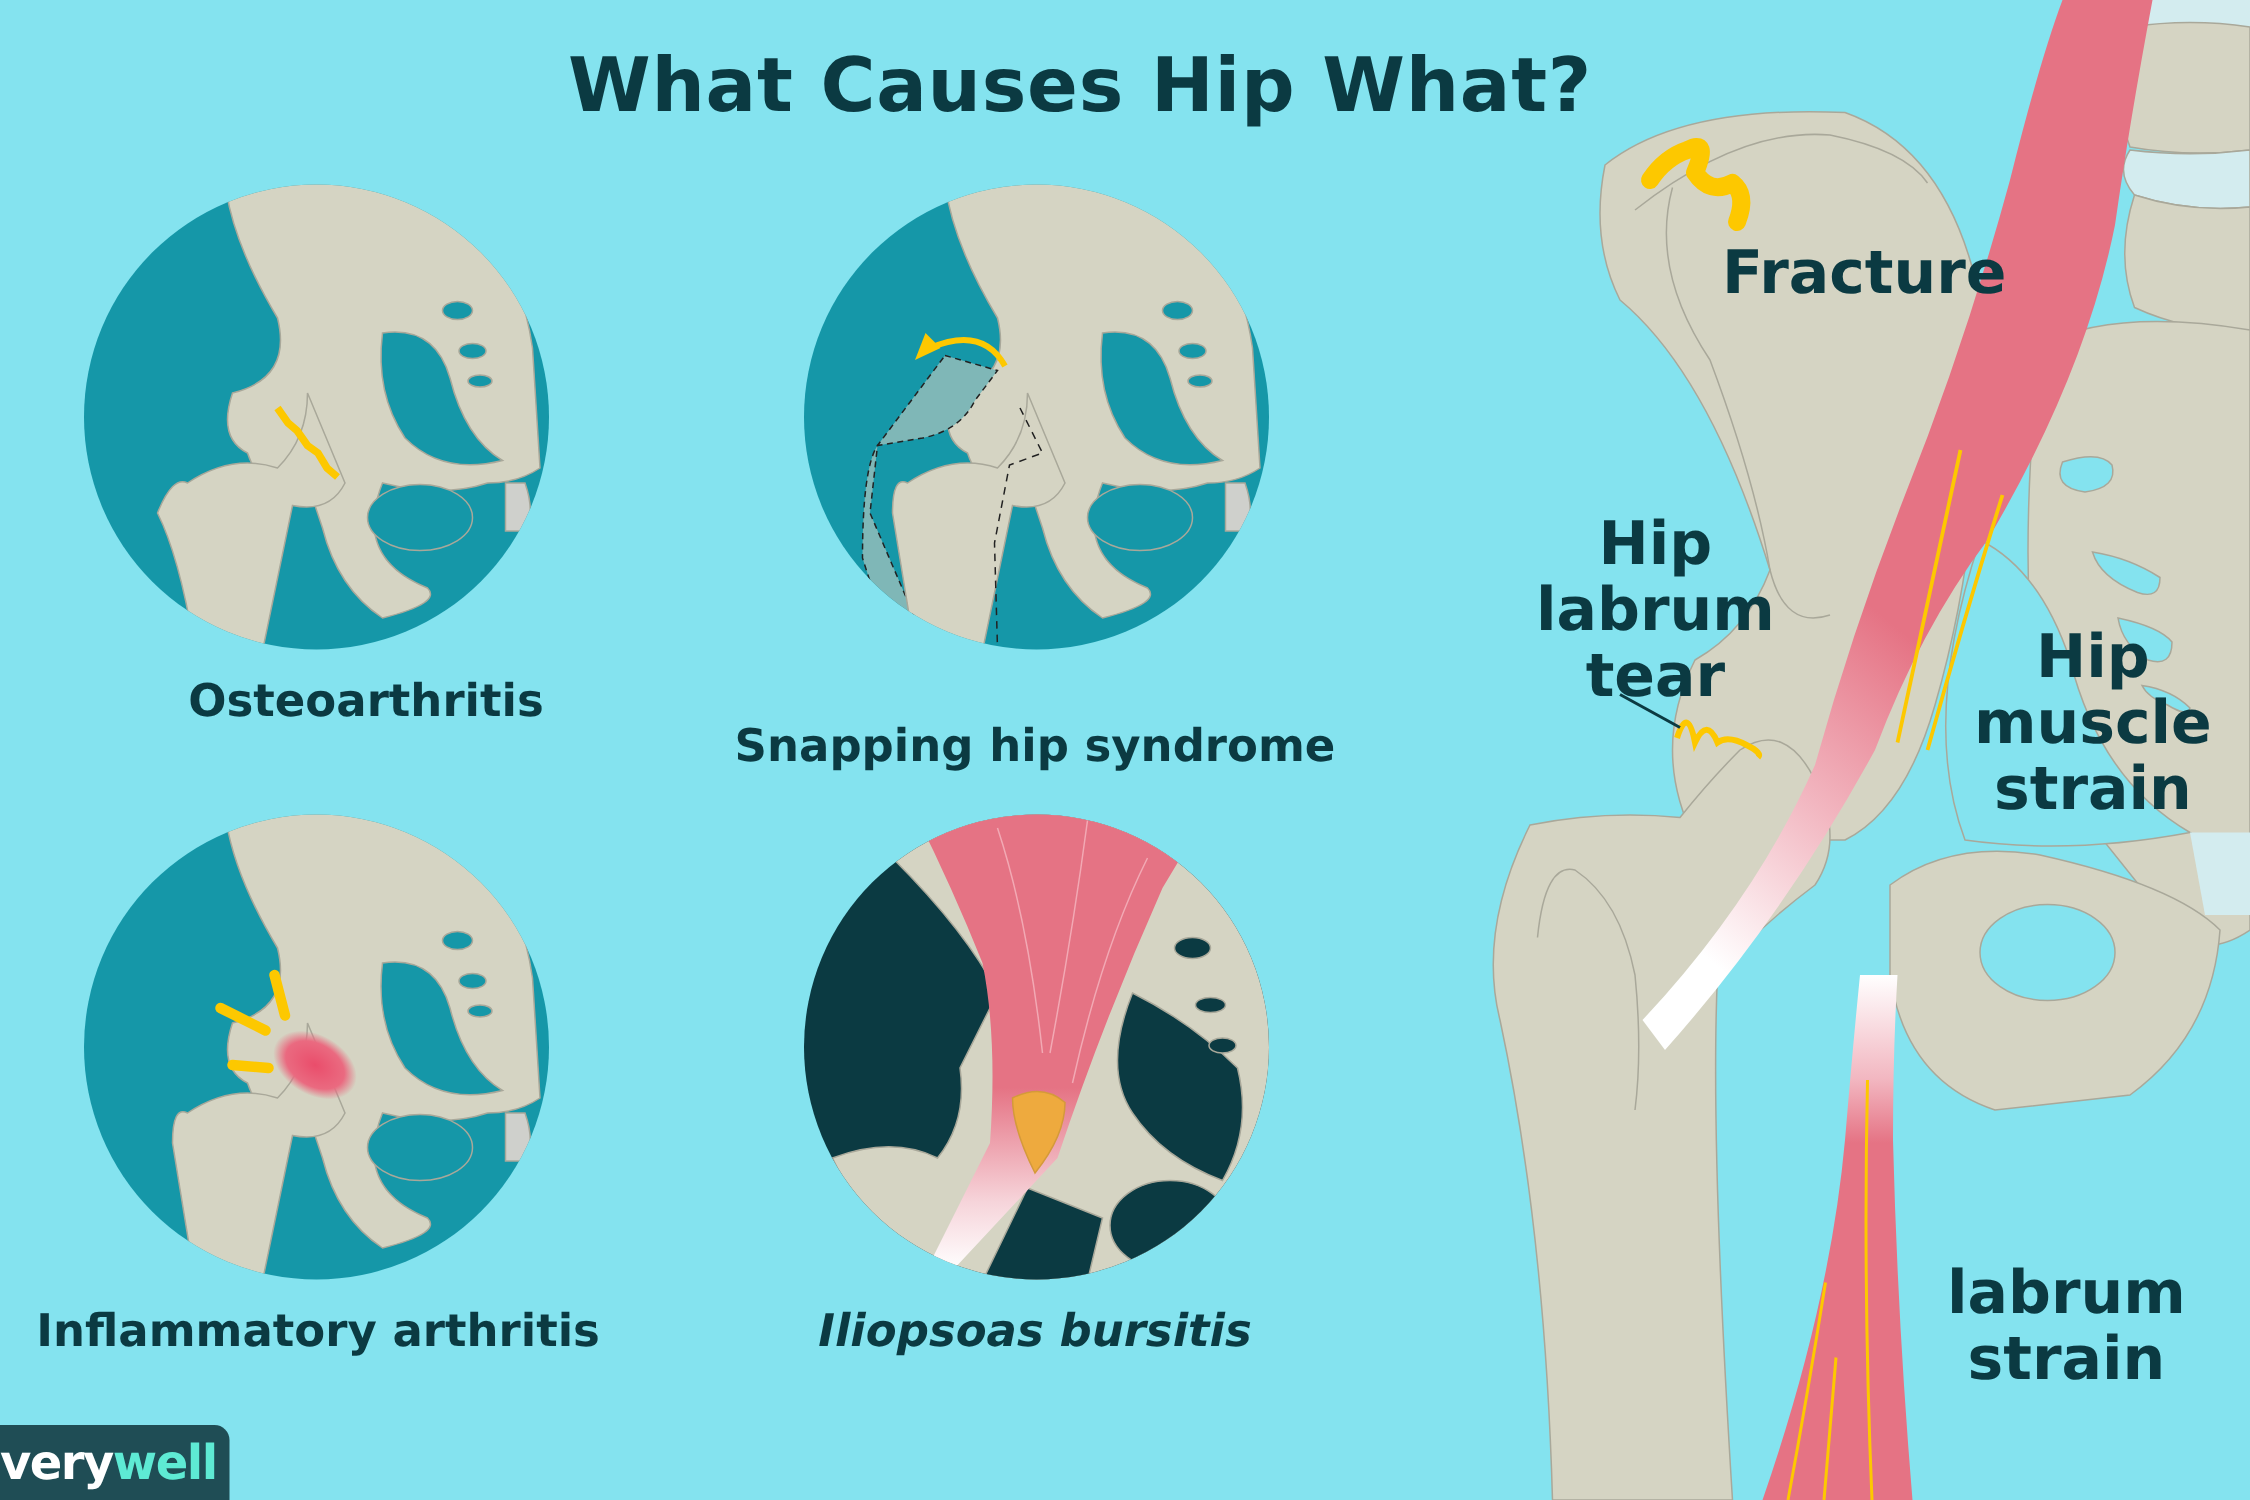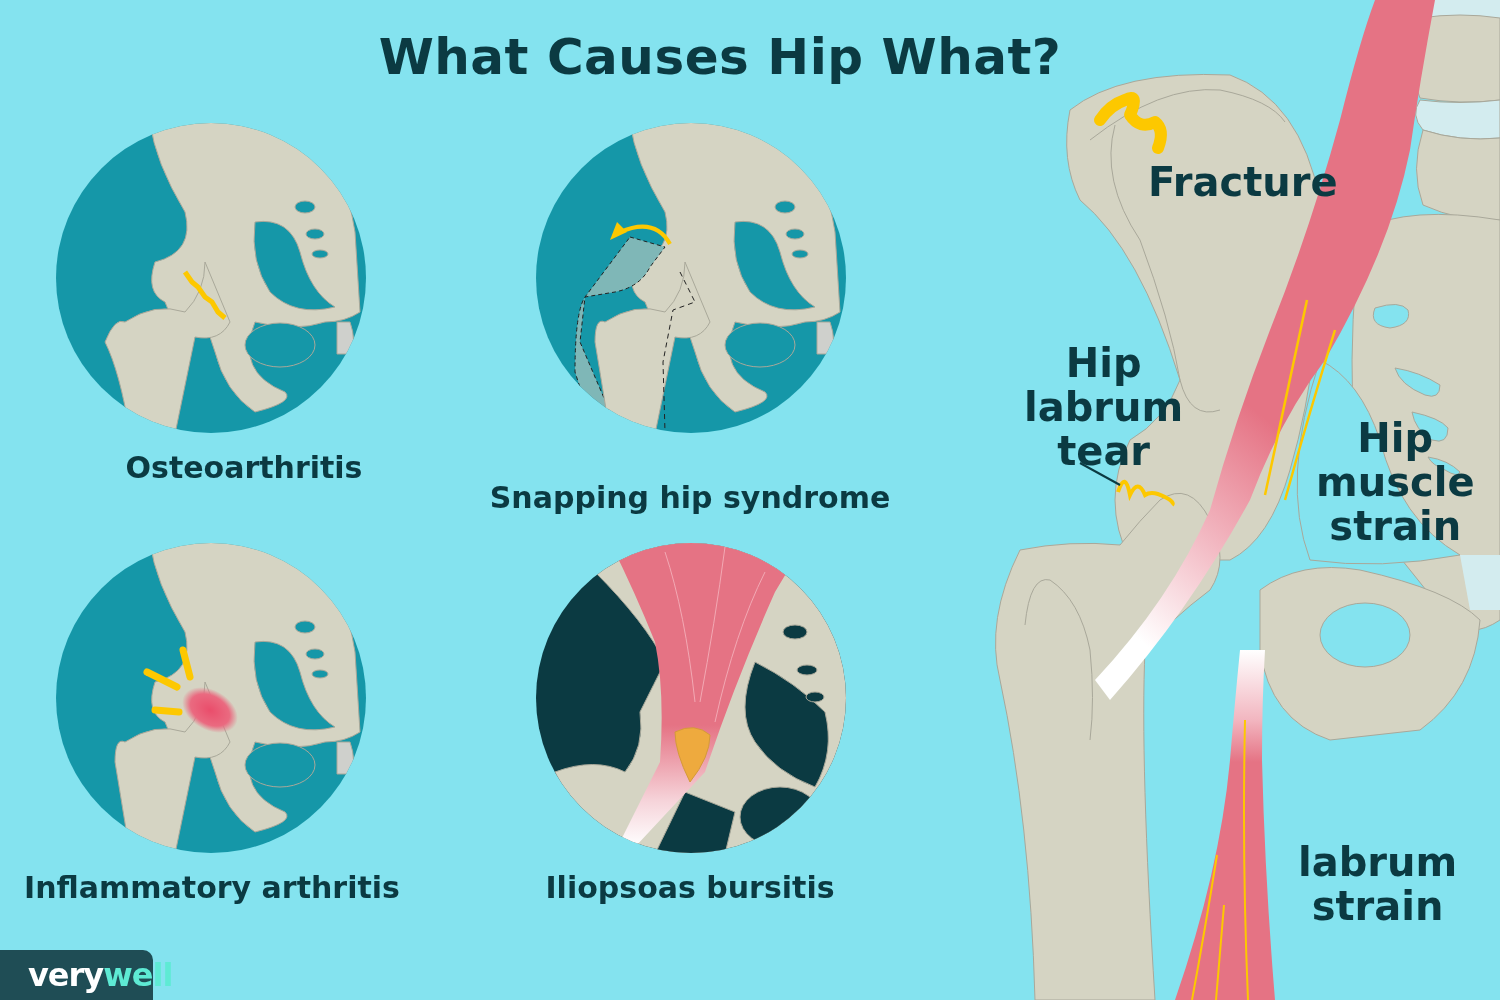--- a/index.html
+++ b/index.html
@@ -19,21 +19,21 @@
     white-space: nowrap; text-align: center; transform: translateX(-50%);
   }
   .label {
     position: absolute; font-size: 40px; font-weight: bold; color: #0b3a42;
     text-align: center; line-height: 44px; white-space: nowrap;
   }
   .big-art { position: absolute; left: 980px; top: 0; width: 520px; height: 1000px; }
   .logo {
     position: absolute; left: 0; top: 950px; width: 153px; height: 50px;
     background: #1f4d55; border-top-right-radius: 10px;
-    display: flex; align-items: center; padding-left: 28px; box-sizing: border-box;
+    display: flex; align-items: center; padding-left: 0; box-sizing: border-box;
     font-size: 32px; font-weight: bold; letter-spacing: -1px;
   }
   .logo .w1 { color: #ffffff; }
   .logo .w2 { color: #5eead4; }
 </style>
 </head>
 <body>
 
 <div class="title">What Causes Hip What?</div>
 
@@ -141,21 +141,21 @@
     </g>
     <g clip-path="url(#c4)">
       <path d="M75 0 L270 0 L240 50 Q200 140 170 230 L100 305 L85 300 L125 220 Q130 150 120 100 Q100 50 75 0Z" fill="url(#tendon4)"></path>
       <path d="M130 10 Q150 70 160 160" stroke="#f2a9b4" stroke-width="1" fill="none"></path>
       <path d="M190 5 Q180 80 165 160" stroke="#f2a9b4" stroke-width="1" fill="none"></path>
       <path d="M230 30 Q200 90 180 180" stroke="#f2a9b4" stroke-width="1" fill="none"></path>
     </g>
     <path d="M140 190 Q160 180 175 193 Q175 215 155 240 Q140 210 140 190Z" fill="#eeaa3e" stroke="#d49a3a"></path>
   </svg>
 </div>
-<div class="caption" style="left:690px; top:870px;">Iliopsoas bursitis</div>
+<div class="caption" style="left:690px; top:870px;font-style:italic;">Iliopsoas bursitis</div>
 
 <div class="big-art">
   <svg viewBox="0 0 520 1000" width="520" height="1000">
     <defs>
       <linearGradient id="flexorGrad" x1="0.6" y1="0" x2="0.2" y2="1">
         <stop offset="0.55" stop-color="#e57384"></stop>
           <stop offset="0.75" stop-color="#f2b6c0"></stop>
           <stop offset="0.95" stop-color="#ffffff"></stop>
       </linearGradient>
       <linearGradient id="hamGrad" x1="0" y1="0" x2="0" y2="1">

